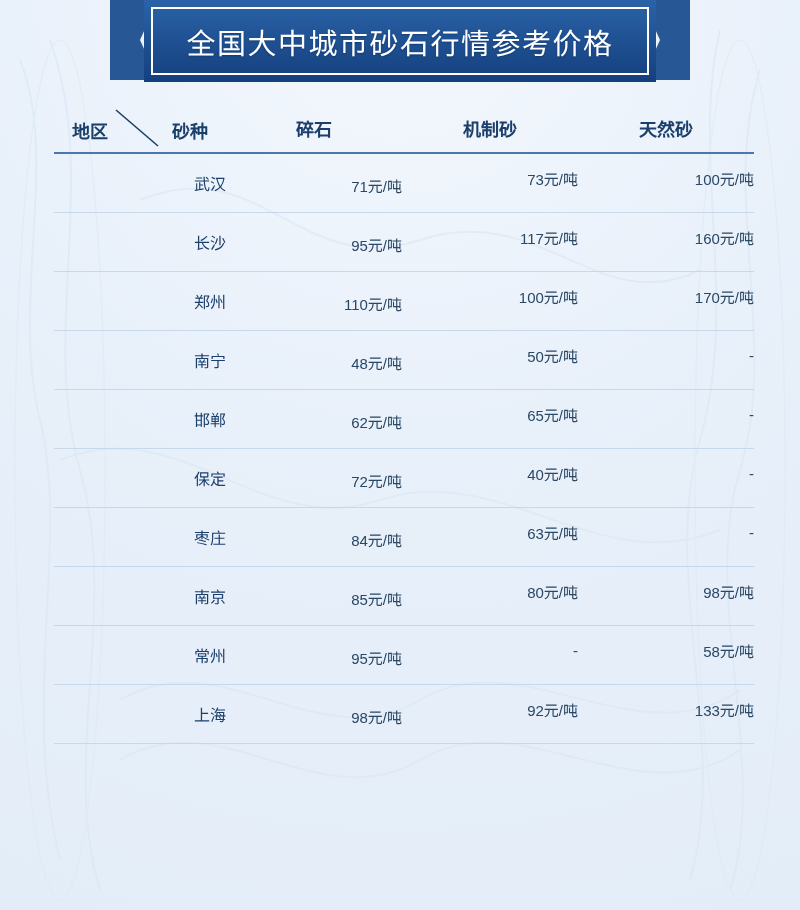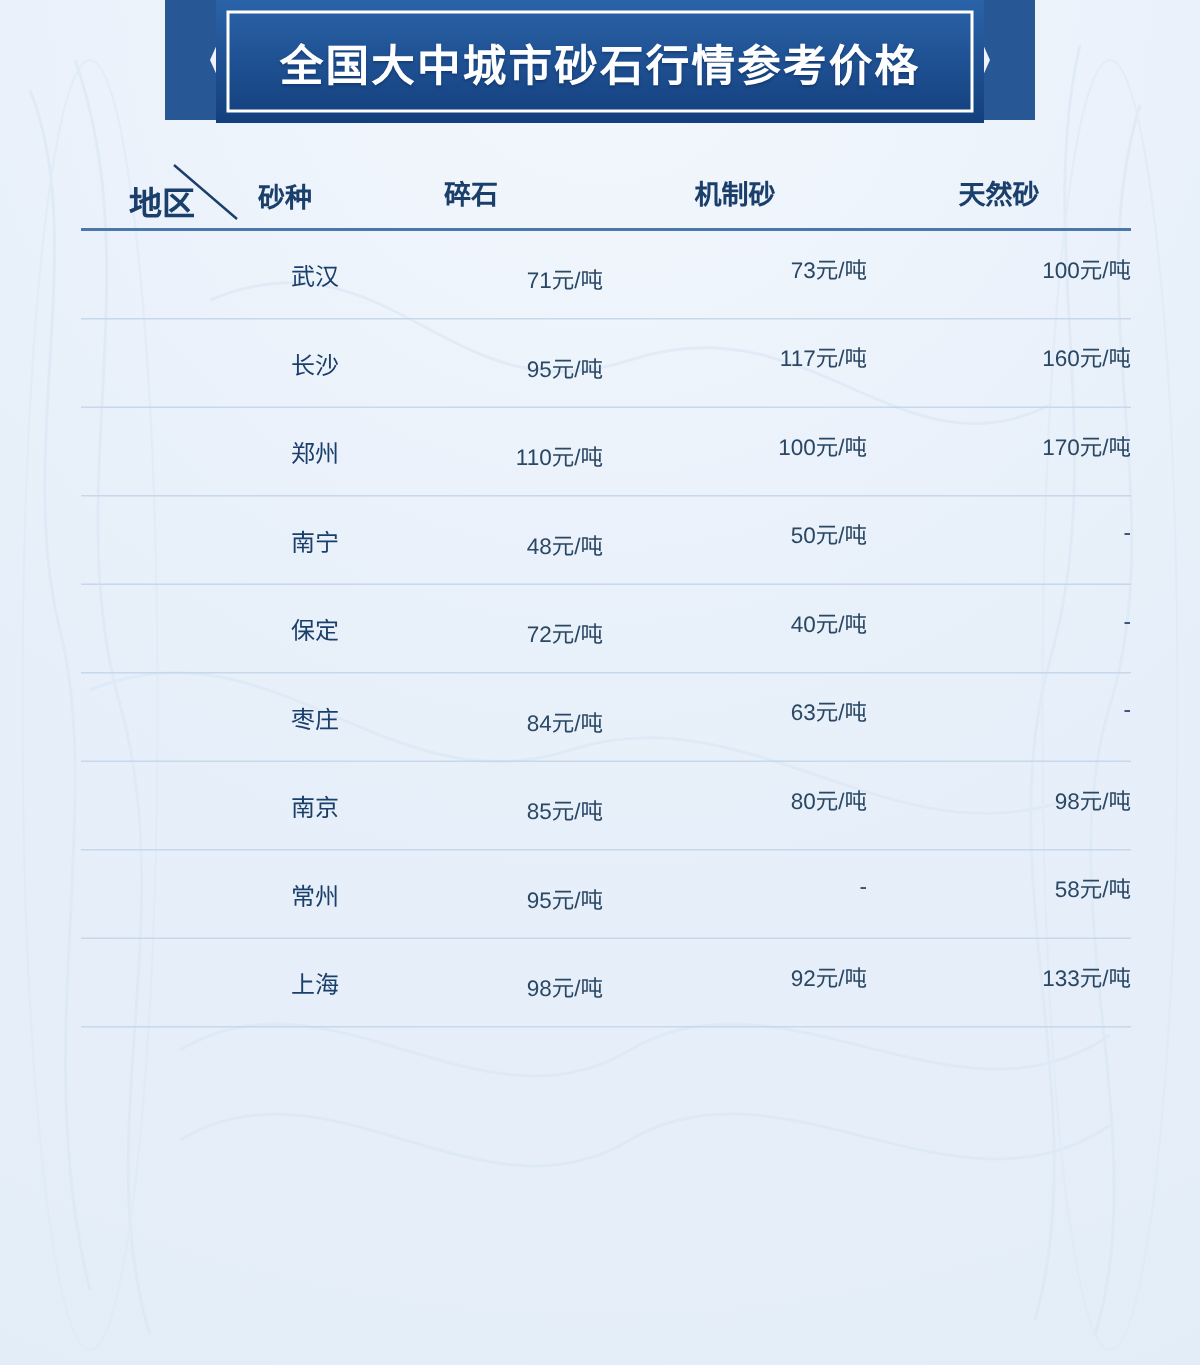--- a/index.html
+++ b/index.html
@@ -50,21 +50,21 @@
     position: absolute;
     top: 0;
     left: 110px;
     width: 580px;
     height: 82px;
     display: flex;
     align-items: center;
     justify-content: center;
     color: #ffffff;
     font-size: 29px;
-    font-weight: bold;
+    font-weight: normal;
     letter-spacing: 1.5px;
     text-shadow: 0 1px 2px rgba(0, 30, 70, 0.35);
     border-radius: 28px;
   }
 
   
   .table-area {
     position: absolute;
     top: 104px;
     left: 54px;
@@ -104,23 +104,23 @@
   .corner-slash {
     position: absolute;
     top: 4px;
     left: 0;
     width: 100%;
     height: 40px;
     pointer-events: none;
   }
   .corner-left {
     position: absolute;
-    left: 32px;
+    left: 18px;
     top: 13px;
-    font-size: 22px;
+    font-size: 18px;
     font-weight: bold;
     color: #1b3f6b;
   }
   .corner-right {
     position: absolute;
     right: 18px;
     top: 13px;
     font-size: 18px;
     font-weight: bold;
     color: #1b3f6b;
@@ -231,20 +231,26 @@
           <td class="up">100元/吨</td>
           <td class="up">170元/吨</td>
         </tr>
         <tr>
           <td class="region">南宁</td>
           <td class="down">48元/吨</td>
           <td class="up">50元/吨</td>
           <td class="up">-</td>
         </tr>
         <tr>
+          <td class="region">邯郸</td>
+          <td class="down">62元/吨</td>
+          <td class="up">65元/吨</td>
+          <td class="up">-</td>
+        </tr>
+        <tr>
           <td class="region">保定</td>
           <td class="down">72元/吨</td>
           <td class="up">40元/吨</td>
           <td class="up">-</td>
         </tr>
         <tr>
           <td class="region">枣庄</td>
           <td class="down">84元/吨</td>
           <td class="up">63元/吨</td>
           <td class="up">-</td>

